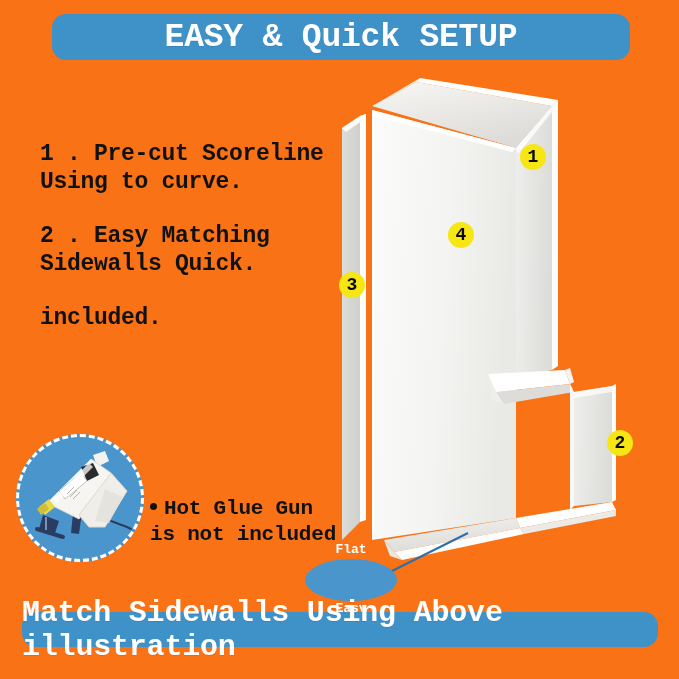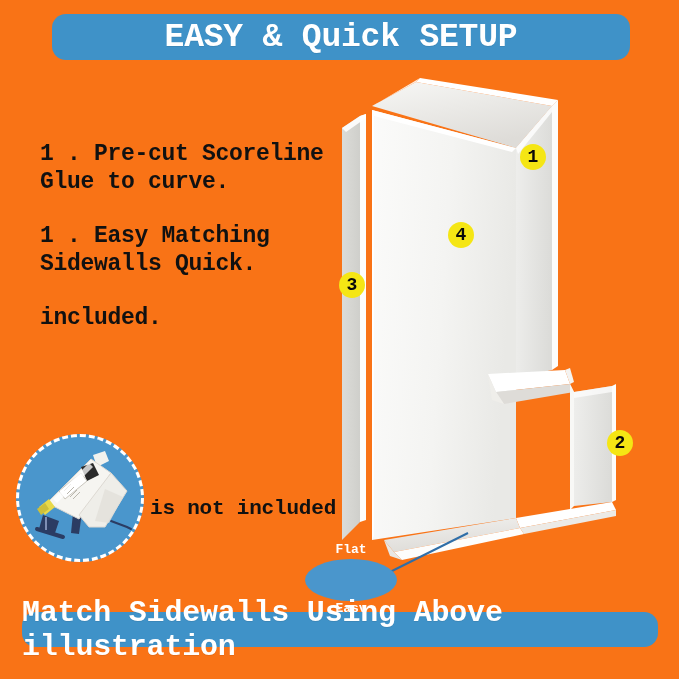--- a/index.html
+++ b/index.html
@@ -161,25 +161,25 @@
 <body>
 
 <div id="page">
 
   <div id="top-banner" class="banner">EASY &amp; Quick SETUP</div>
 
   <div id="feature-list">
 
     <div class="feature-item">
       <span class="line">1 . Pre-cut Scoreline</span>
-      <span class="line">Glue to curve.</span>
+      <span class="line">Using to curve.</span>
     </div>
 
     <div class="feature-item">
-      <span class="line">1 . Easy Matching</span>
+      <span class="line">2 . Easy Matching</span>
       <span class="line">Sidewalls Quick.</span>
     </div>
 
     <div class="feature-item">
       <span class="line">included.</span>
     </div>
 
   </div>
 
   <div id="glue-circle">
@@ -212,20 +212,21 @@
         <path d="M48 57 L55 50"></path>
         <path d="M51 60 L58 53"></path>
         <path d="M54 62 L61 55"></path>
       </g>
 
       <path d="M34 62 L70 26 L74 30 L38 66 Z" fill="#ffffff" opacity="0.75"></path>
     </svg>
   </div>
 
   <div id="glue-note">
+    <span class="line"><span class="bullet-dot"></span><span>Hot Glue Gun</span></span>
     <span class="line">is not included</span>
   </div>
 
   <svg id="product-illustration" viewBox="0 0 359 500">
 
     <defs>
       <linearGradient id="backPanelGrad" x1="0" y1="0" x2="1" y2="0.2">
         <stop offset="0%" stop-color="#fbfbfa"></stop>
         <stop offset="55%" stop-color="#f4f4f2"></stop>
         <stop offset="100%" stop-color="#e9e9e6"></stop>

